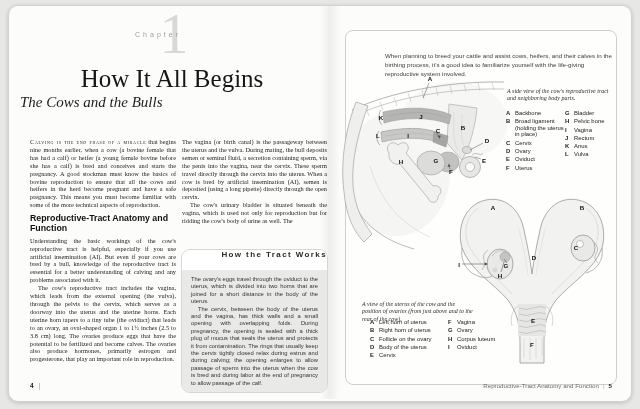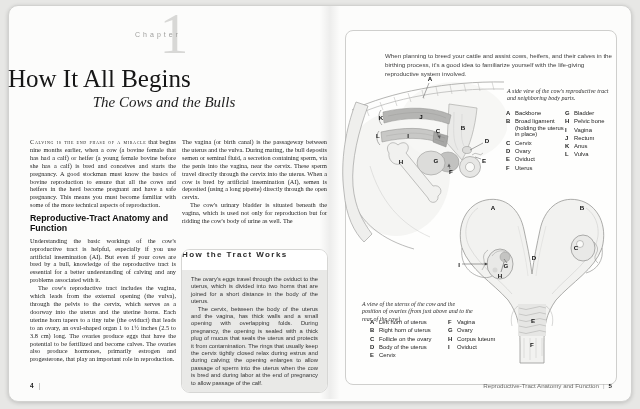--- a/index.html
+++ b/index.html
@@ -5,31 +5,31 @@
   html,body{margin:0;padding:0;}
   body{width:640px;height:409px;background:#e7e7e5;font-family:"Liberation Sans",sans-serif;}
   .screen{position:relative;width:640px;height:409px;overflow:hidden;}
   .abs{position:absolute;}
   .spread{left:8px;top:5px;width:622px;height:395px;background:#fcfcfb;border:1px solid #d2d2d0;border-radius:10px;box-shadow:0 1px 4px rgba(0,0,0,.18);}
   .gutter{left:320px;top:6px;width:20px;height:393px;background:linear-gradient(90deg,rgba(0,0,0,0) 0%,rgba(0,0,0,.06) 50%,rgba(0,0,0,0) 100%);}
 
   
   .chapter-num{left:144px;top:8px;width:60px;font:400 58px/52px "Liberation Serif",serif;color:#d8d8d6;text-align:center;}
   .chapter-word{left:108px;top:31px;width:100px;text-align:center;font:7px "Liberation Sans",sans-serif;letter-spacing:3px;color:#9f9f9d;}
-  .book-title{left:8px;top:66px;width:288px;text-align:left;font:400 25px/26px "Liberation Serif",serif;color:#161616;}
-  .book-subtitle{left:20px;top:94px;width:288px;text-align:center;font:italic 400 15px/16px "Liberation Serif",serif;color:#1c1c1c;}
+  .book-title{left:28px;top:66px;width:288px;text-align:center;font:400 25px/26px "Liberation Serif",serif;color:#161616;}
+  .book-subtitle{left:20px;top:94px;width:288px;text-align:left;font:italic 400 15px/16px "Liberation Serif",serif;color:#1c1c1c;}
   .col{font:6.3px/7.9px "Liberation Serif",serif;text-align:justify;color:#1c1c1c;}
   .col p{margin:0;text-indent:8px;}
   .col p.first{text-indent:0;}
   .lead-in{font-variant:small-caps;letter-spacing:.7px;}
   .sec-head{font:bold 8.8px/9.8px "Liberation Sans",sans-serif;color:#101010;margin:5px 0 3px;text-align:left;}
   .col1{left:30px;top:138px;width:146px;}
   .col2{left:182px;top:138px;width:145px;}
   .tract-box{left:181px;top:249px;width:147px;height:144px;border:1px solid #d6d6d4;border-radius:9px;background:#fff;overflow:hidden;box-sizing:border-box;}
-  .tract-box .hd{height:20px;line-height:22px;text-align:left;font:bold 8px "Liberation Sans",sans-serif;letter-spacing:1.4px;color:#2a2a2a;background:#fff;}
+  .tract-box .hd{height:20px;line-height:22px;text-align:right;font:bold 8px "Liberation Sans",sans-serif;letter-spacing:1.4px;color:#2a2a2a;background:#fff;}
   .tract-box .bd{background:#e9e9e7;padding:6px 9px 8px;height:118px;font:5.8px/7.4px "Liberation Sans",sans-serif;text-align:justify;color:#333;}
   .tract-box .bd p{margin:0;}
   .tract-box .bd p + p{text-indent:7px;}
   .footer-l{left:30px;top:382px;font:6.5px "Liberation Sans",sans-serif;color:#222;}
   .footer-l .bar{color:#999;margin-left:5px;}
 
   
   .fig-box{left:345px;top:30px;width:272px;height:355px;border:1px solid #cfcfcd;border-radius:8px;background:#fefefd;box-sizing:border-box;}
   .fig-box-hd{left:345px;top:30px;width:272px;height:19px;background:#9c9c9a;border-radius:8px 8px 0 0;text-align:center;font:bold 9.5px/20px "Liberation Sans",sans-serif;letter-spacing:2.2px;color:#ffffff;box-sizing:border-box;}
   .fig-intro{left:385px;top:52px;width:230px;font:6.2px/8.8px "Liberation Sans",sans-serif;color:#3c3c3c;text-align:left;}

